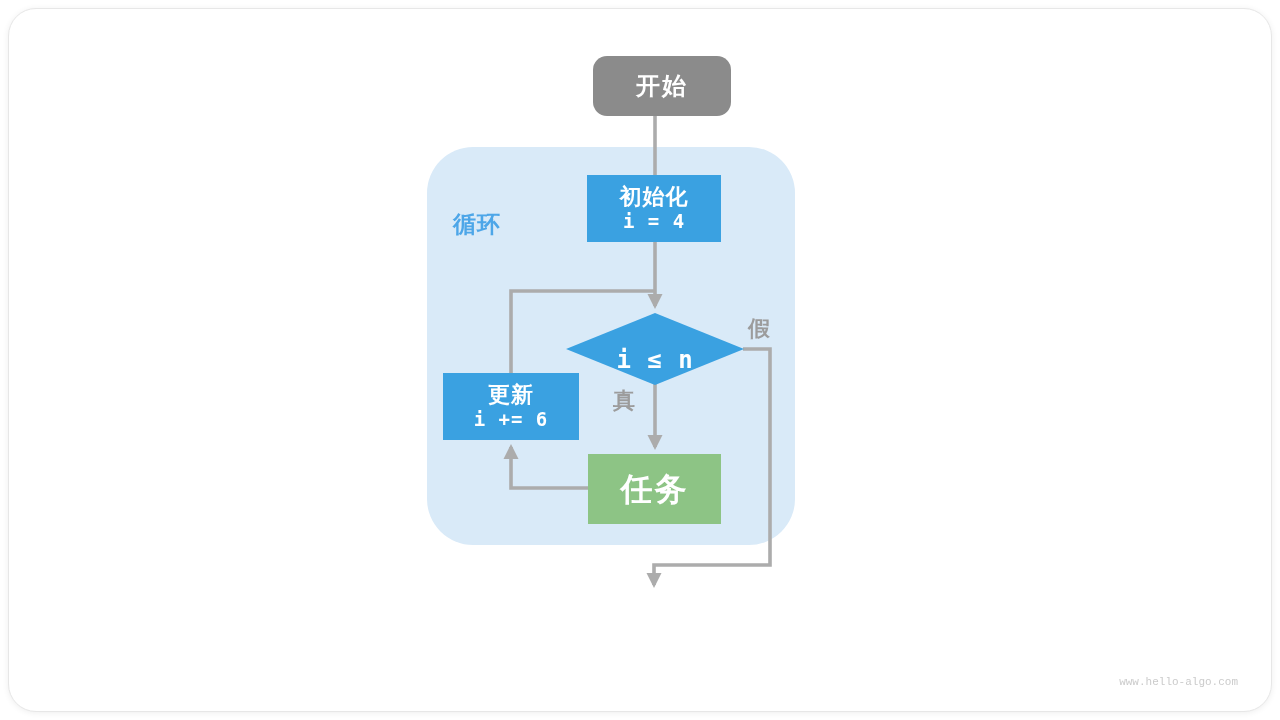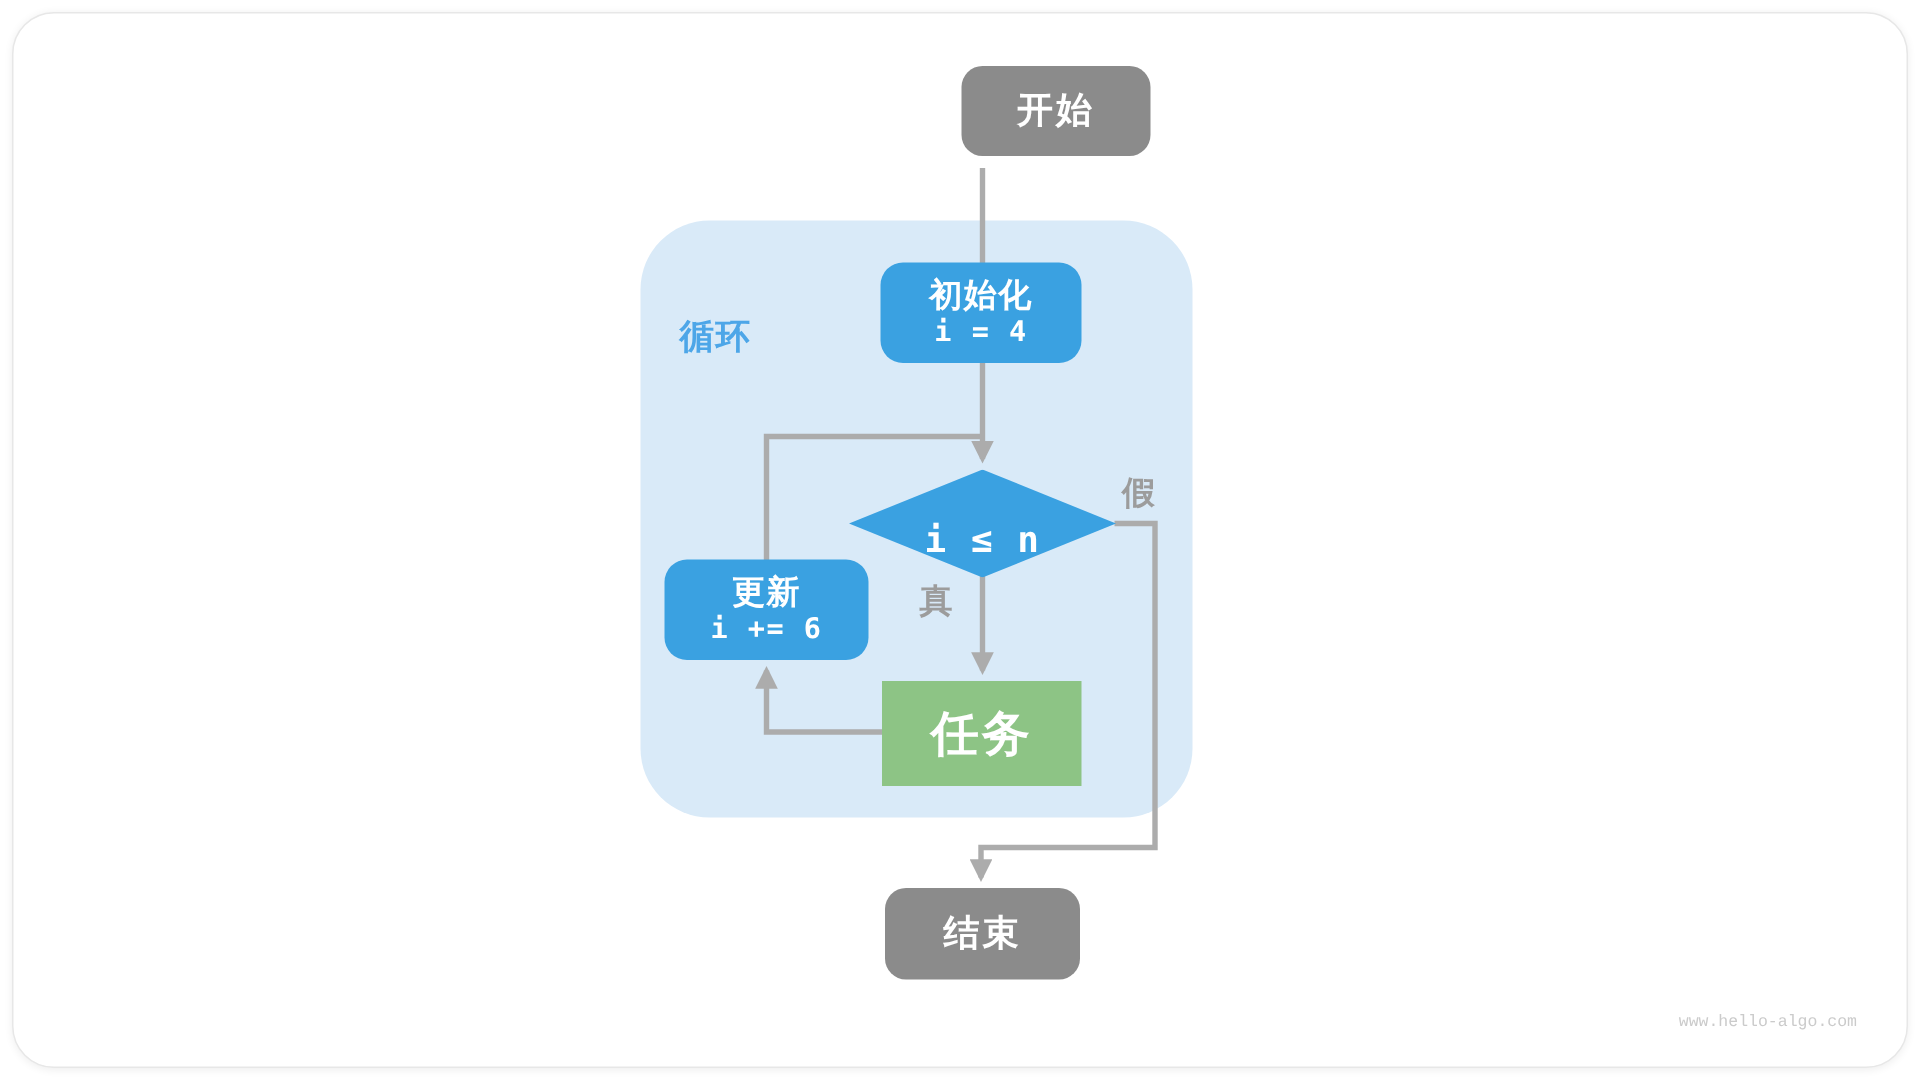--- a/index.html
+++ b/index.html
@@ -62,21 +62,21 @@
     font-weight: bold;
     text-align: center;
     line-height: 1.25;
   }
   .terminal {
     background: var(--node-gray, #8b8b8b);
     border-radius: 14px;
     font-size: 24px;
     letter-spacing: 2px;
   }
-  .process { background: var(--node-blue, #3aa1e1); border-radius: 15px; }
+  .process { background: var(--node-blue, #3aa1e1); }
   .process .zh { font-size: 22px; letter-spacing: 1px; }
   .code {
     font-family: "DejaVu Sans Mono", monospace;
     font-weight: bold;
     font-size: 19px;
     letter-spacing: 1px;
   }
   .task {
     background: var(--node-green, #8dc485);
     font-size: 32px;
@@ -127,21 +127,21 @@
       </marker>
     </defs>
     <path class="edge" d="M655,112 L655,176"></path>
     <path class="edge" d="M511,374 L511,291 L655,291"></path>
     <path class="edge" d="M655,242 L655,306" marker-end="url(#ah)"></path>
     <path class="edge" d="M655,384 L655,447" marker-end="url(#ah)"></path>
     <path class="edge" d="M743,349 L770,349 L770,565 L654,565 L654,585" marker-end="url(#ah)"></path>
     <path class="edge" d="M588,488 L511,488 L511,447" marker-end="url(#ah)"></path>
   </svg>
 
-  <div class="node terminal" style="left:593px; top:44px; width:126px; height:60px;margin-left:48px;">
+  <div class="node terminal" style="left:593px; top:56px; width:138px; height:60px;">
     <span>开始</span>
   </div>
 
   <div class="node process" style="left:587px; top:175px; width:134px; height:67px;">
     <span class="zh">初始化</span>
     <span class="code">i = 4</span>
   </div>
 
   <div class="diamond">
     <span class="code">i ≤ n</span>
@@ -149,22 +149,19 @@
 
   <div class="node process" style="left:443px; top:373px; width:136px; height:67px;">
     <span class="zh">更新</span>
     <span class="code">i += 6</span>
   </div>
 
   <div class="node task" style="left:588px; top:454px; width:133px; height:70px;">
     <span>任务</span>
   </div>
 
-  <div class="node terminal" style="left:590px; top:592px; width:130px; height:61px;">
-    <span>结束</span>
-  </div>
 
   <div class="branch-label branch-true">真</div>
   <div class="branch-label branch-false">假</div>
 
   <div class="watermark">www.hello-algo.com</div>
 
 </div>
 
 </body></html>

